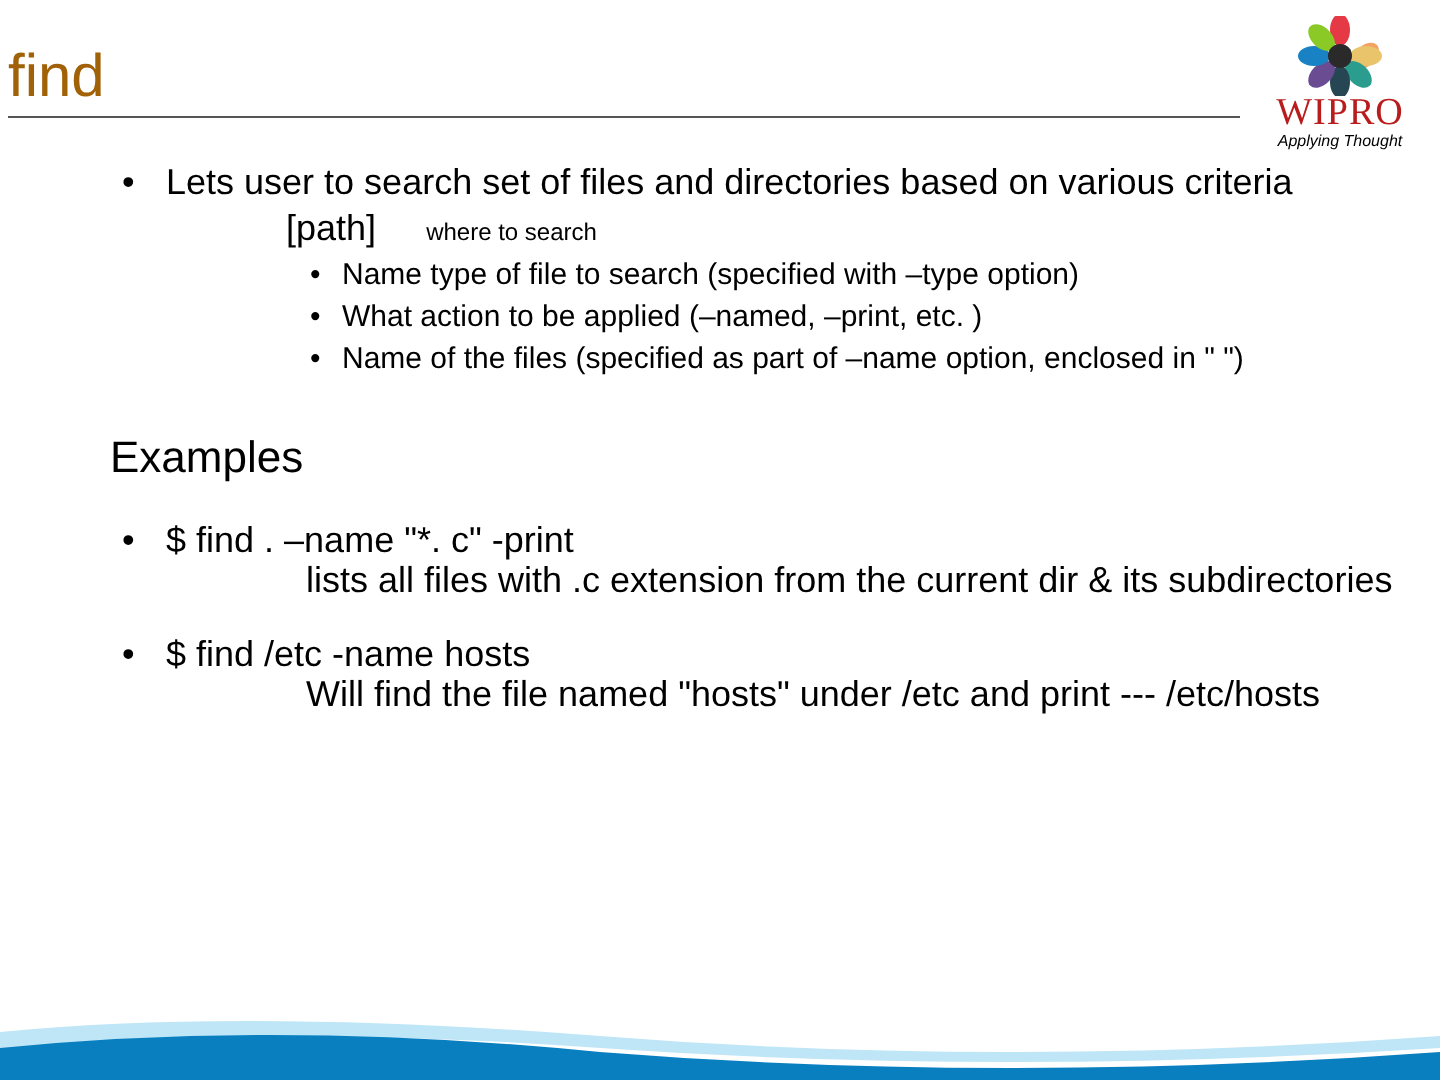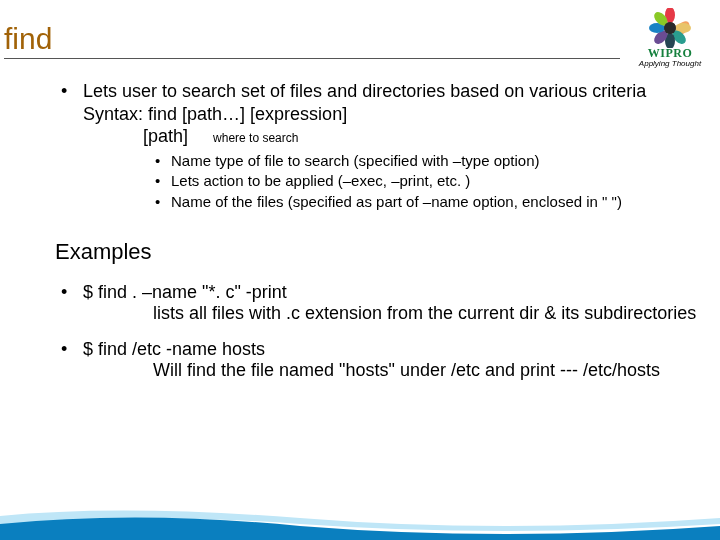--- a/index.html
+++ b/index.html
@@ -40,24 +40,24 @@
   .logo {
     position: absolute;
     top: 8px;
     right: 10px;
     width: 80px;
     text-align: center;
   }
   .logo svg { display: block; margin: 0 auto; }
   .logo-text {
     font-family: Georgia, "Times New Roman", serif;
-    font-weight: bold;
-    font-size: 12px;
+    font-weight: normal;
+    font-size: 19px;
     letter-spacing: 0.5px;
-    color: #15803d;
+    color: #b91c1c;
     margin-top: -2px;
   }
   .logo-tag {
     font-family: "Comic Sans MS", cursive, sans-serif;
     font-size: 8px;
     font-style: italic;
     color: #000;
     margin-top: -2px;
   }
   .body {
@@ -138,29 +138,28 @@
     </svg>
     <div class="logo-text">WIPRO</div>
     <div class="logo-tag">Applying Thought</div>
   </div>
 
   <div class="body">
 
     <ul class="top">
       <li>
         <div>Lets user to search set of files and directories based on various criteria</div>
-        <div class="">Syntax:  find [path…] [expression]</div>
         <div class="indent2">
           <span>[path]</span>
           &nbsp;&nbsp;&nbsp;
           <span class="small-note">where to search</span>
         </div>
         <ul class="sub">
           <li>Name type of file to search (specified with –type option)</li>
-          <li>Lets action to be applied (–exec, –print,  etc. )</li>
+          <li>What action to be applied (–named, –print,  etc. )</li>
           <li>Name of the files (specified as part of –name option, enclosed in "  ")</li>
         </ul>
       </li>
     </ul>
 
     <div class="examples-heading">Examples</div>
 
     <ul class="top">
       <li>
         <div>$ find  .  –name "*. c"  -print</div>

